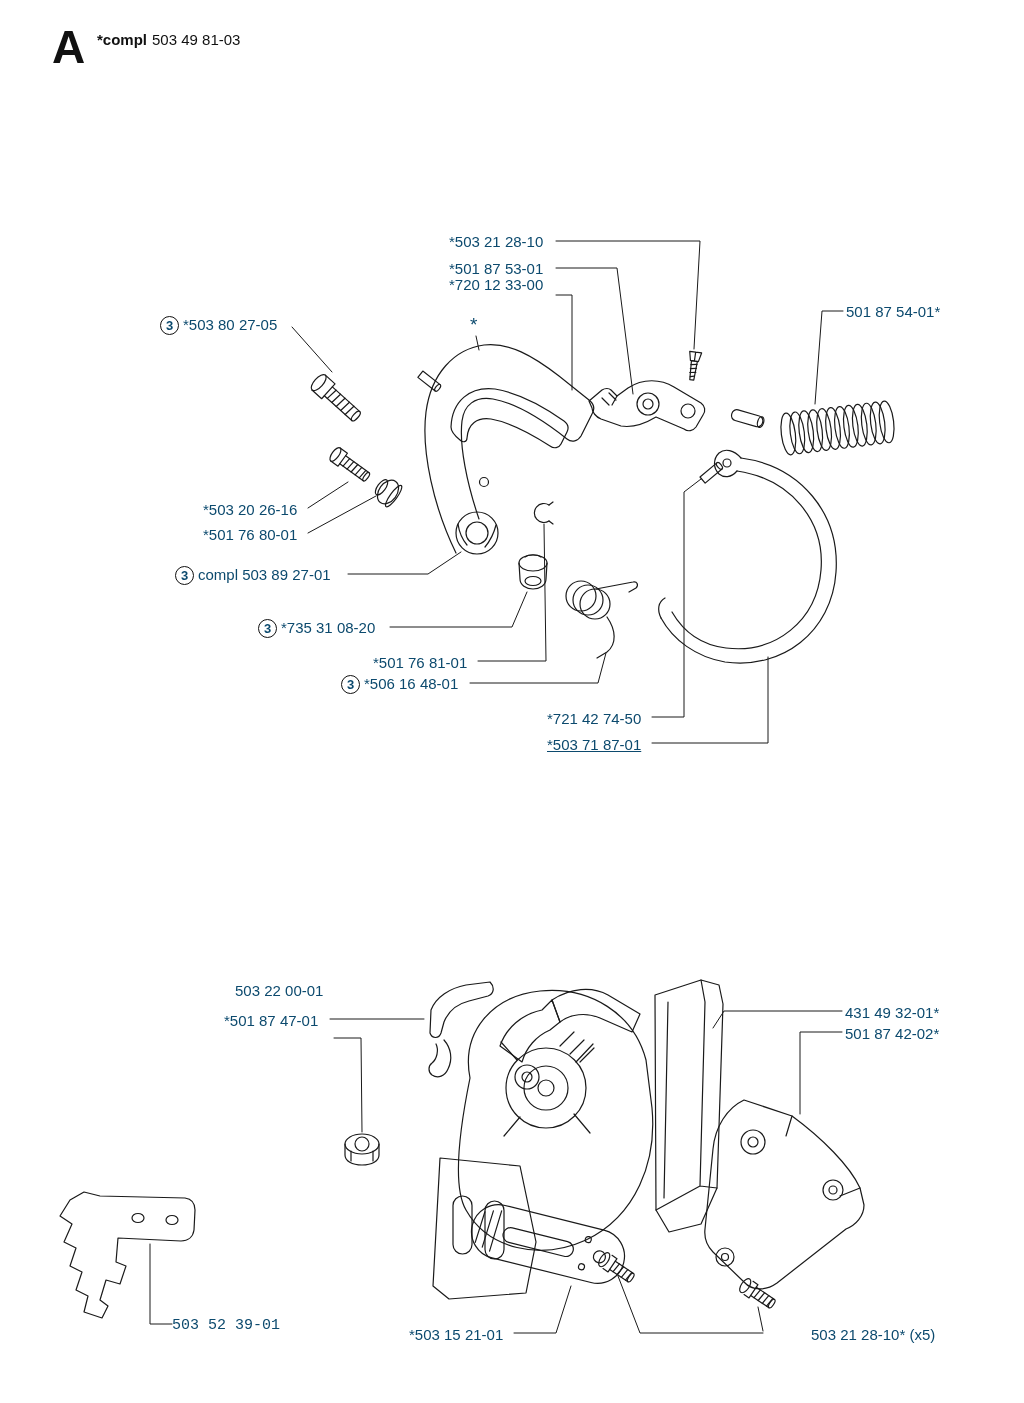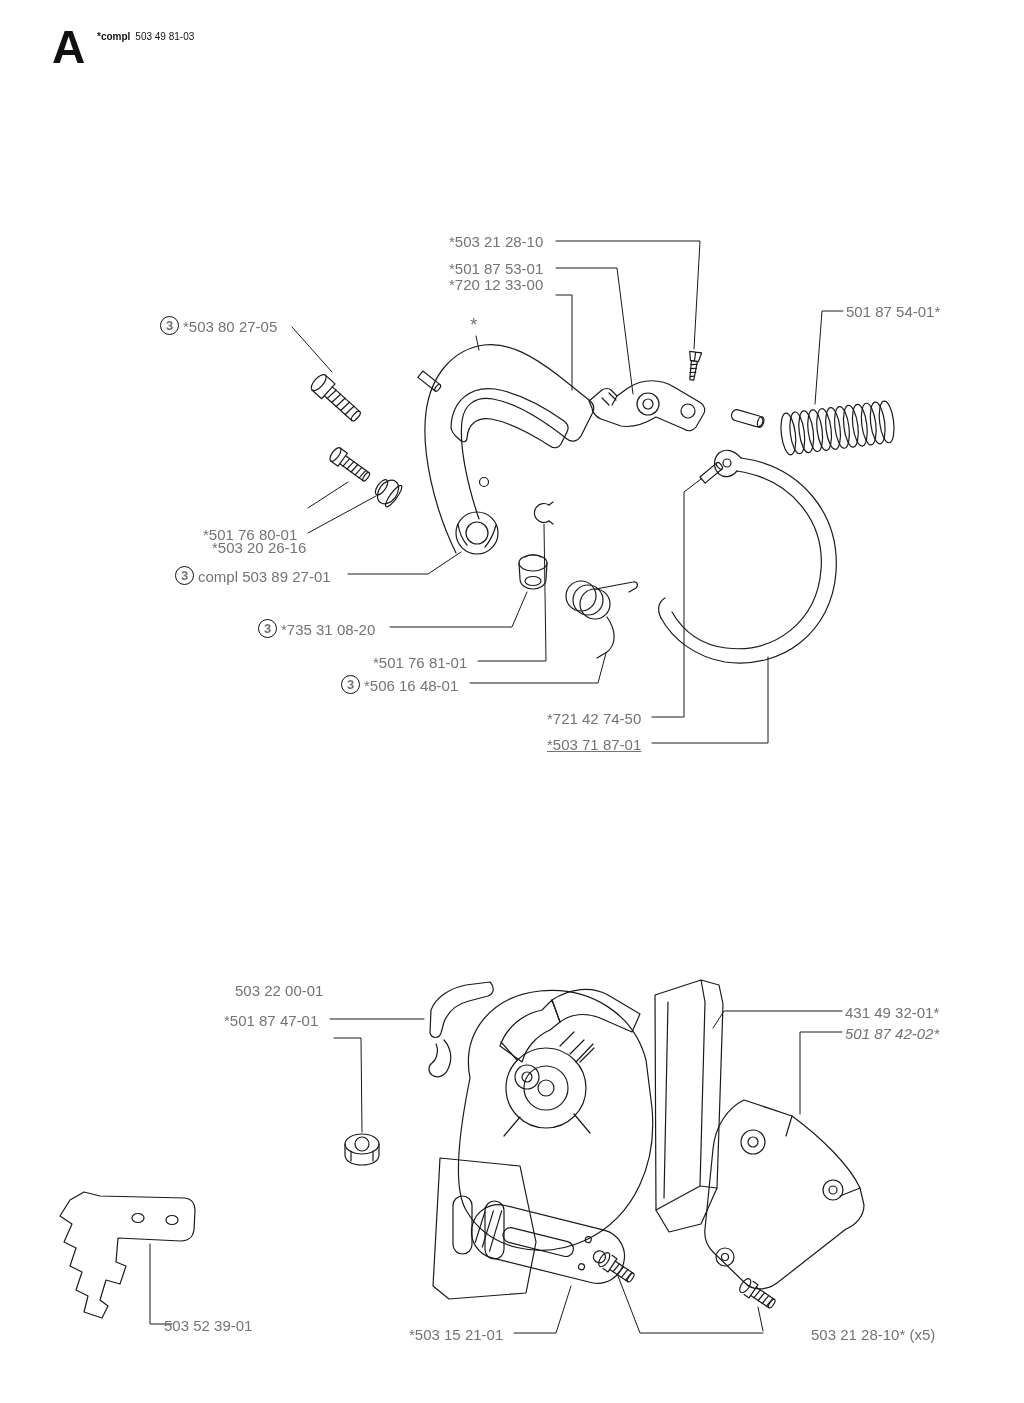--- a/index.html
+++ b/index.html
@@ -1,24 +1,24 @@
 <!DOCTYPE html>
 <html><head>
 <meta charset="utf-8">
 <style>
   * { margin:0; padding:0; box-sizing:border-box; }
   html,body { background:#ffffff; }
   body { font-family:"Liberation Sans", sans-serif; color:#111; }
   .page { position:relative; width:1024px; height:1403px; background:#fff; overflow:hidden; }
   svg.art { position:absolute; left:0; top:0; width:1024px; height:1403px; }
   .header-letter { position:absolute; left:52px; top:20px; font-size:46px; font-weight:700; letter-spacing:0; }
-  .header-compl { position:absolute; left:97px; top:31px; font-size:10px; white-space:nowrap; }
+  .header-compl { position:absolute; left:97px; top:31px; font-size:15px; white-space:nowrap; }
   .header-compl .b { font-weight:700; }
   .header-compl .n { margin-left:5px; }
-  .lbl { position:absolute; font-size:15px; line-height:17px; white-space:nowrap; display:flex; align-items:flex-end; gap:4px; color:#737373; }
+  .lbl { position:absolute; font-size:15px; line-height:17px; white-space:nowrap; display:flex; align-items:flex-start; gap:4px; color:#0c4a6e; }
   .qty { display:inline-flex; width:19px; height:19px; border:1.4px solid #111; border-radius:50%; align-items:center; justify-content:center; font-size:13px; font-weight:700; flex:none; }
   .star-lbl { font-size:19px; font-weight:400; }
 </style>
 </head>
 <body>
 
 <div class="page">
 
   <svg class="art" viewBox="0 0 1024 1403" fill="none" stroke="#1a1a1a" stroke-width="1.2" stroke-linecap="round" stroke-linejoin="round">
 
@@ -244,21 +244,21 @@
   <div class="lbl" style="left:846px; top:303px;">
       <span>501 87 54-01*</span>
     </div>
   <div class="lbl" style="left:160px; top:316px;">
       <span class="qty">3</span>
       <span>*503 80 27-05</span>
     </div>
   <div class="lbl star-lbl" style="left:470px; top:316px;">
       <span>*</span>
     </div>
-  <div class="lbl" style="left:212px; top:501px;margin-top:38px;">
+  <div class="lbl" style="left:203px; top:501px;">
       <span>*503 20 26-16</span>
     </div>
   <div class="lbl" style="left:203px; top:526px;">
       <span>*501 76 80-01</span>
     </div>
   <div class="lbl" style="left:175px; top:566px;">
       <span class="qty">3</span>
       <span>compl 503 89 27-01</span>
     </div>
   <div class="lbl" style="left:258px; top:619px;">
@@ -281,24 +281,24 @@
 
   <div class="lbl" style="left:224px; top:1012px;">
       <span>*501 87 47-01</span>
     </div>
   <div class="lbl" style="left:235px; top:982px;">
       <span>503 22 00-01</span>
     </div>
   <div class="lbl" style="left:845px; top:1004px;">
       <span>431 49 32-01*</span>
     </div>
-  <div class="lbl" style="left:845px; top:1025px;font-style:italic;">
+  <div class="lbl" style="left:845px; top:1025px;">
       <span>501 87 42-02*</span>
     </div>
-  <div class="lbl" style="left:164px; top:1317px;">
+  <div class="lbl" style="left:172px; top:1317px;font-family:Liberation Mono, monospace;">
       <span>503 52 39-01</span>
     </div>
   <div class="lbl" style="left:409px; top:1326px;">
       <span>*503 15 21-01</span>
     </div>
   <div class="lbl" style="left:767px; top:1326px;margin-left:44px;">
       <span>503 21 28-10* (x5)</span>
     </div>
 
 </div>

